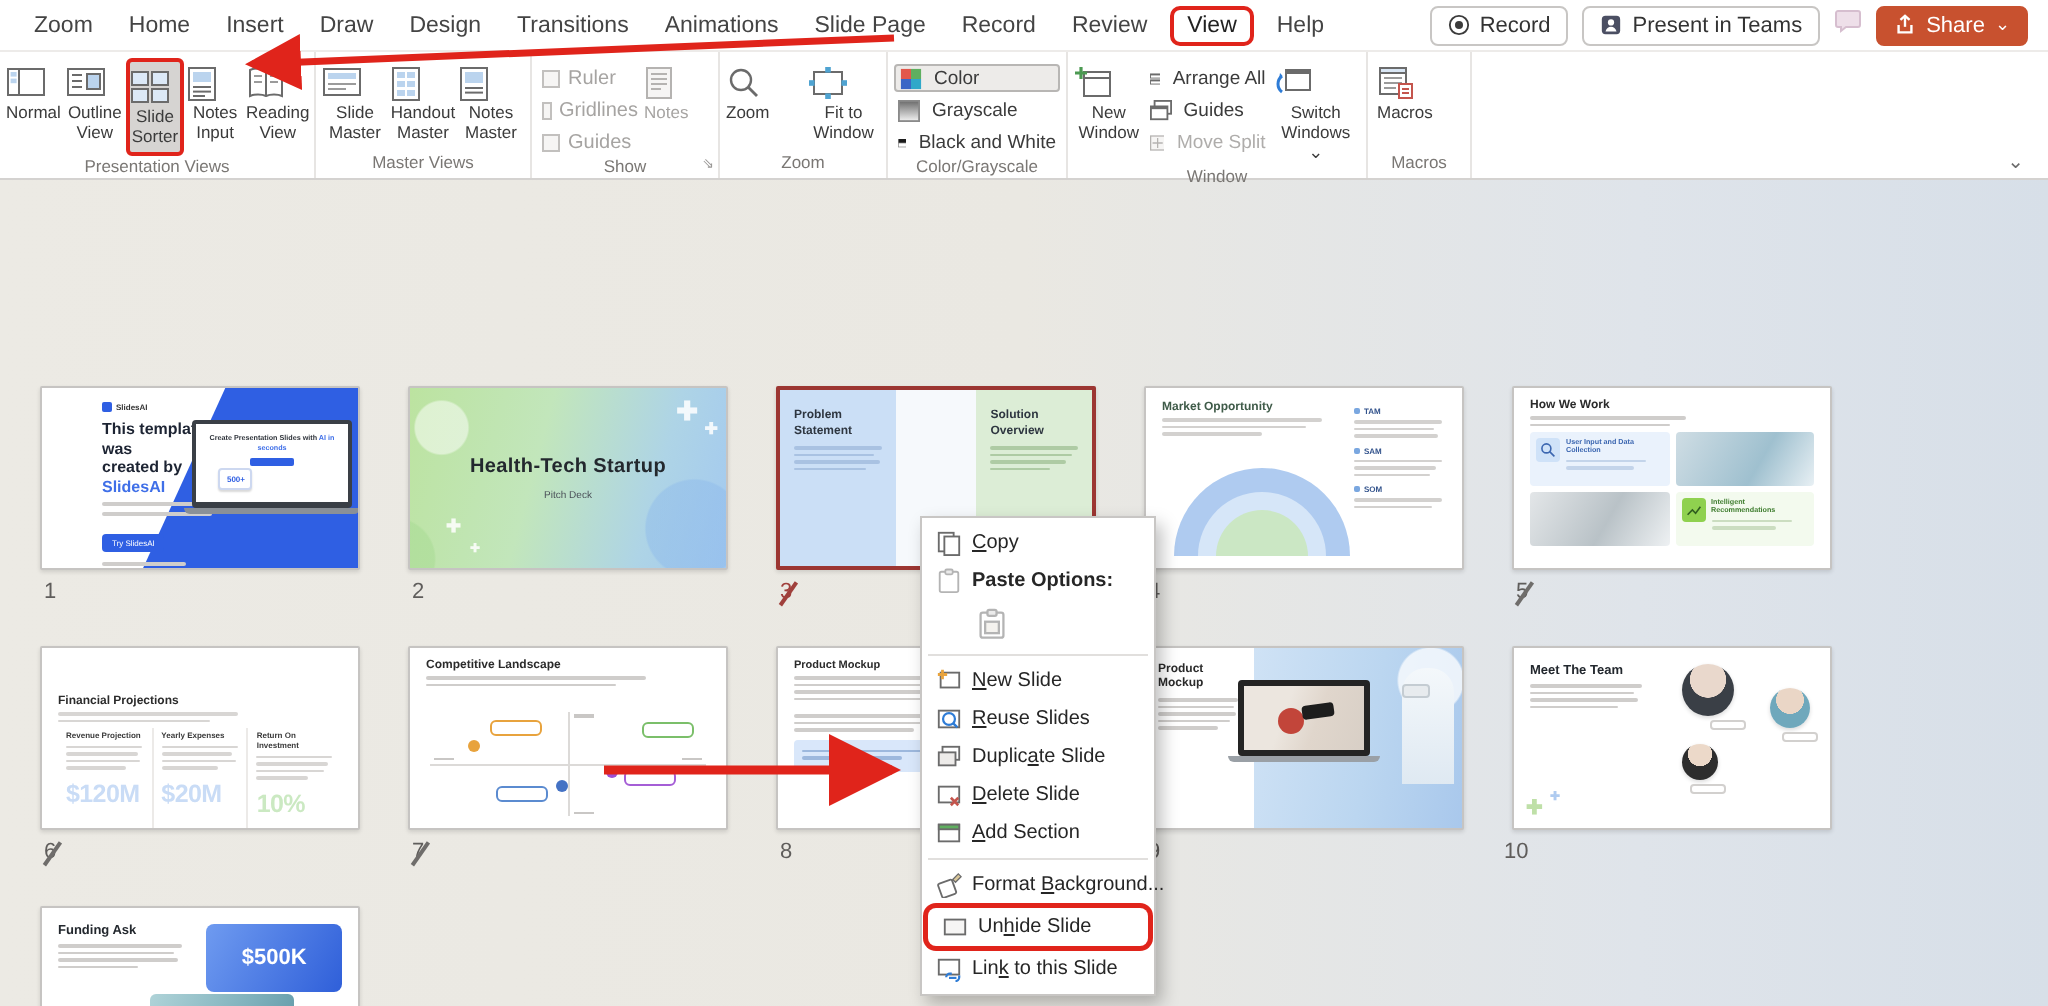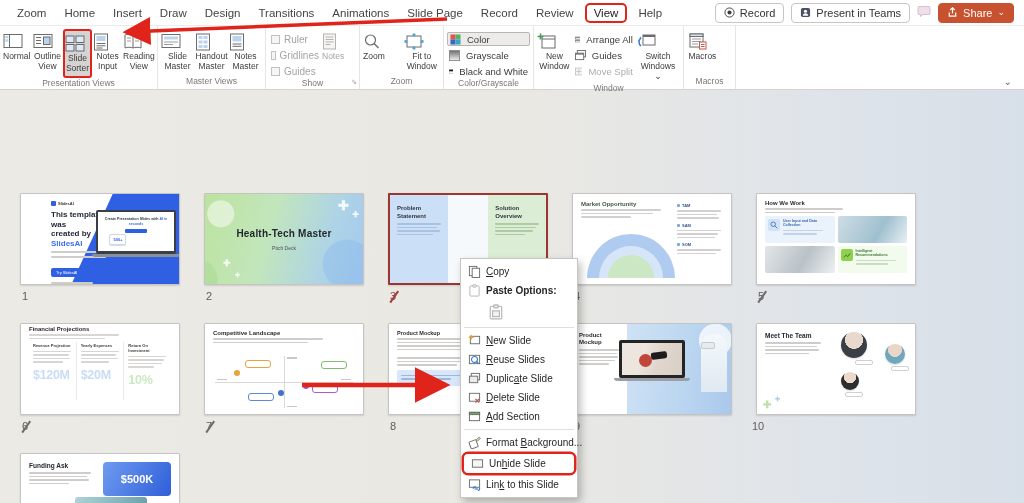--- a/index.html
+++ b/index.html
@@ -102,21 +102,21 @@
   .s5 .t{font-size:6px;font-weight:bold;color:#2b2b2b;margin-bottom:1px}
   .s5-grid{display:grid;grid-template-columns:1fr 1fr;grid-template-rows:27px 27px;gap:3px;margin-top:3px}
   .s5-feat{border-radius:2px;display:flex;gap:3px;padding:3px;align-items:flex-start}
   .s5-feat .ft{font-size:3.6px;font-weight:bold;line-height:1.2}
   .s5-icobox{flex:0 0 12px;height:12px;border-radius:2px;display:flex;align-items:center;justify-content:center}
   .s5-photo{border-radius:2px}
   .ph1{background:linear-gradient(120deg,#cfdde4,#9fc0cf 60%,#e8f0f4)}
   .ph2{background:linear-gradient(120deg,#e3e6e8,#b9c2c7 55%,#eef1f3)}
 
   
-  .s6{padding:2px 8px}
+  .s6{padding:24px 8px}
   .s6 .t{font-size:6px;font-weight:bold;color:#2b2b2b;margin-bottom:1px}
   .s6-cols{display:flex;margin-top:3px;height:58px}
   .s6-col{flex:1;padding:2px 4px}
   .s6-col + .s6-col{border-left:1px solid #ECEAE8}
   .s6-h{font-size:4px;font-weight:bold;color:#3a3a3a;margin-bottom:2px;line-height:1.2}
   .s6-v{font-size:12.5px;font-weight:bold;margin-top:5px;letter-spacing:-.3px}
   .v-blue{color:#C9DCF6}.v-green{color:#CBE9C2}
   .s6 .b1{background:#D8D6D4}
 
   
@@ -536,21 +536,21 @@
       </div>
       <div class="s1-base"></div>
     </div>
   </div>
 
   <div class="thumb s2" style="left:204px;top:103px">
     <span class="plus" style="right:14px;top:4px;font-size:13px">✚</span>
     <span class="plus" style="right:4px;top:16px;font-size:8px">✚</span>
     <span class="plus" style="left:18px;bottom:16px;font-size:9px">✚</span>
     <span class="plus" style="left:30px;bottom:6px;font-size:6px">✚</span>
-    <div class="t">Health-Tech Master</div>
+    <div class="t">Health-Tech Startup</div>
     <div class="st">Pitch Deck</div>
   </div>
 
   <div class="thumb selected s3" style="left:388px;top:103px">
     <div class="p pl">
       <div class="pt">Problem Statement</div>
       <div class="b1 b" style="width:44px"></div>
         <div class="b1 b" style="width:40px"></div>
         <div class="b1 b" style="width:43px"></div>
         <div class="b1 b" style="width:36px"></div>

